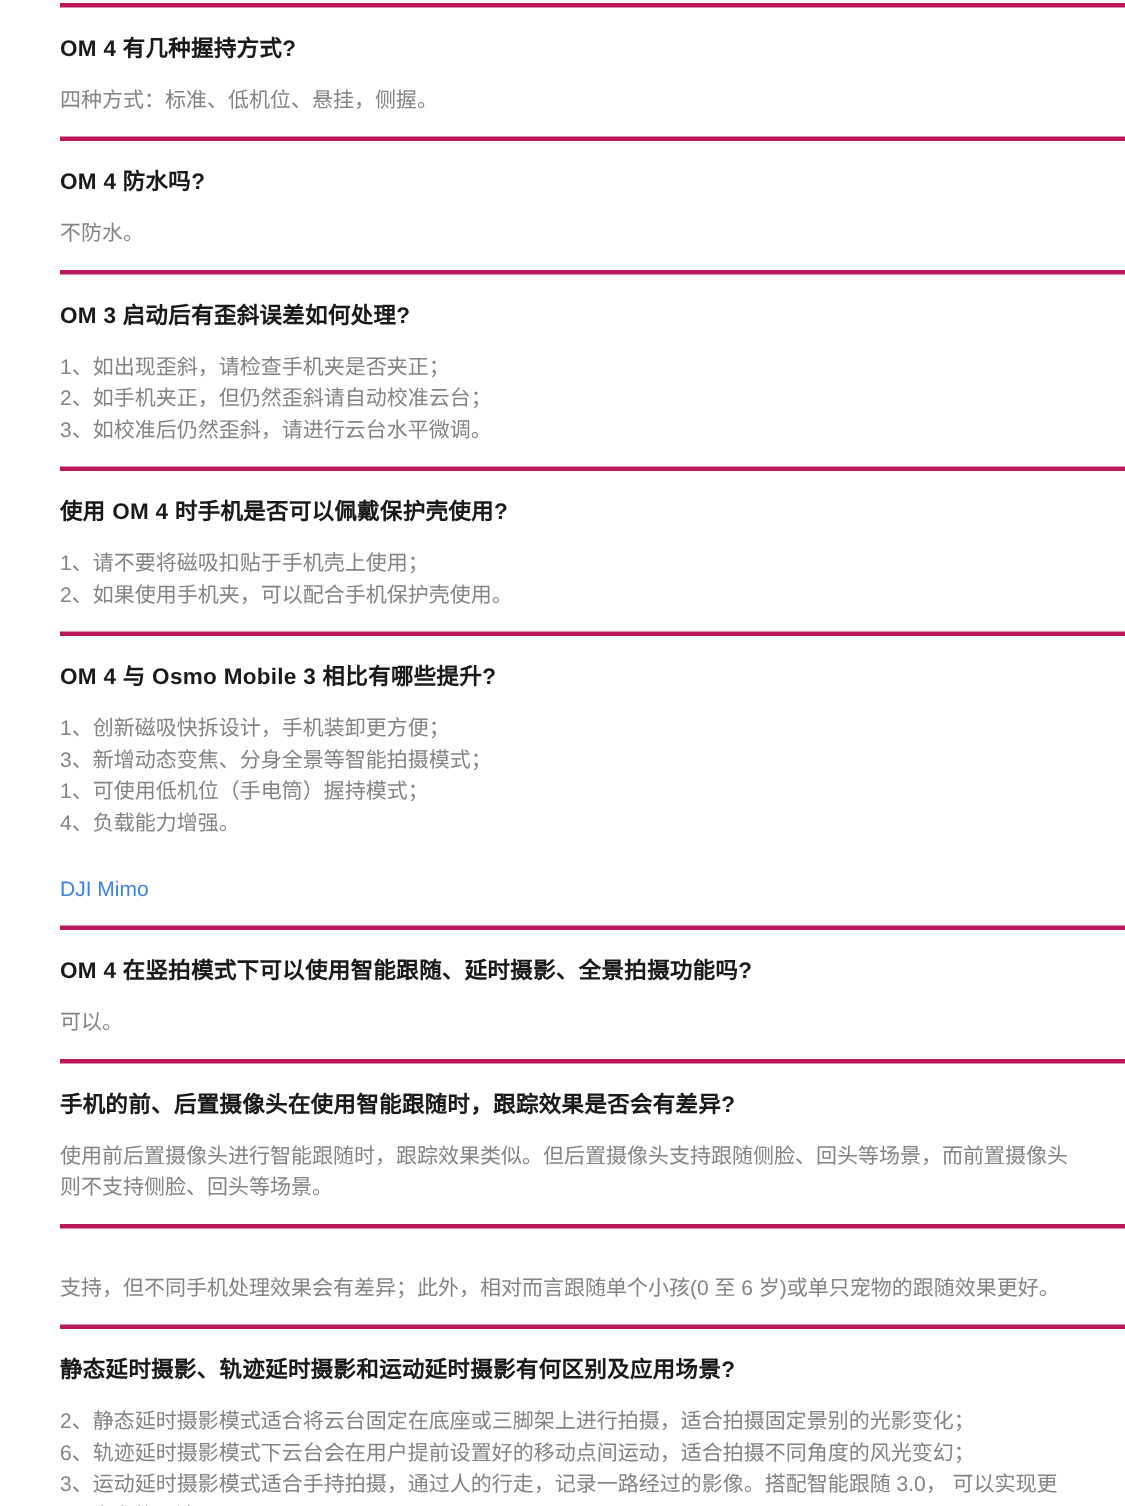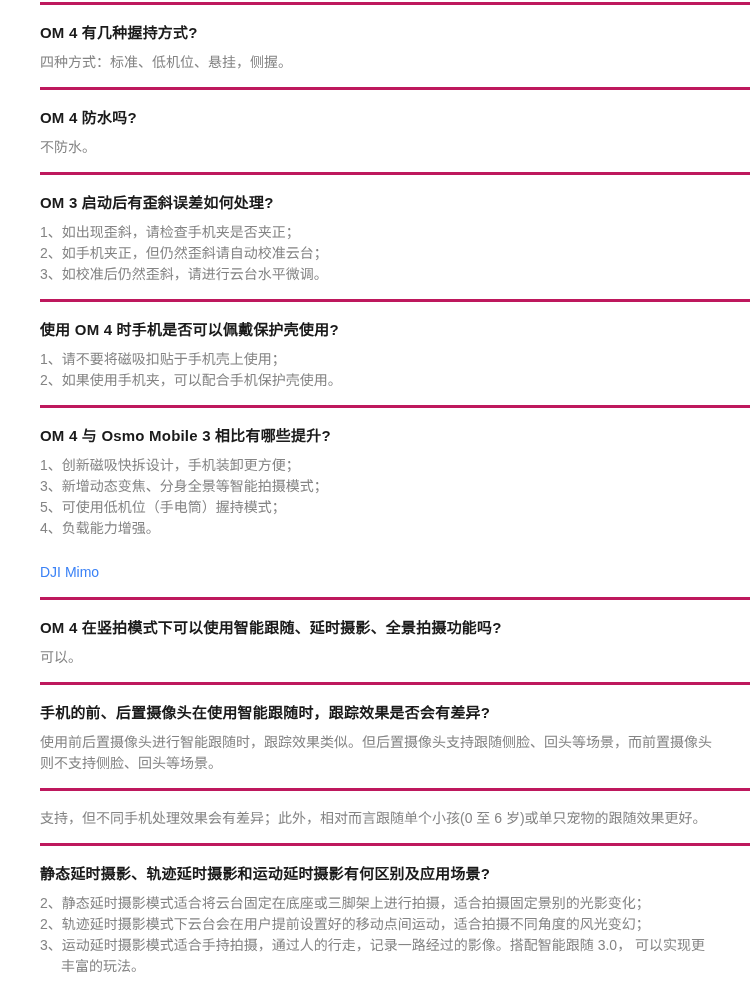--- a/index.html
+++ b/index.html
@@ -25,20 +25,21 @@
     line-height: 22px;
     font-weight: 600;
     color: #1a1a1a;
     margin-bottom: 8px;
     letter-spacing: 0.2px;
   }
   .faq-answer {
     font-size: 14px;
     line-height: 21px;
     color: #848484;
+    margin-top: 12px;
   }
   .answer-line {  }
   .answer-line.hang {            
     padding-left: 21px;
     text-indent: -21px;
   }
   .faq-link {
     display: inline-block;
     margin-top: 23px;
     font-size: 14px;
@@ -82,21 +83,21 @@
       <div class="answer-line hang">1、请不要将磁吸扣贴于手机壳上使用；</div>
       <div class="answer-line hang">2、如果使用手机夹，可以配合手机保护壳使用。</div>
     </div>
   </section>
 
   <section class="faq-item">
     <h3 class="faq-question">OM 4 与 Osmo Mobile 3 相比有哪些提升?</h3>
     <div class="faq-answer">
       <div class="answer-line hang">1、创新磁吸快拆设计，手机装卸更方便；</div>
       <div class="answer-line hang">3、新增动态变焦、分身全景等智能拍摄模式；</div>
-      <div class="answer-line hang">5、可使用低机位（手电筒）握持模式；</div>
+      <div class="answer-line hang">1、可使用低机位（手电筒）握持模式；</div>
       <div class="answer-line hang">4、负载能力增强。</div>
       <a class="faq-link" href="#">DJI Mimo</a>
     </div>
   </section>
 
   <section class="faq-item">
     <h3 class="faq-question">OM 4 在竖拍模式下可以使用智能跟随、延时摄影、全景拍摄功能吗?</h3>
     <div class="faq-answer">
       <div class="answer-line">可以。</div>
     </div>
@@ -112,18 +113,18 @@
   <section class="faq-item">
     <div class="faq-answer">
       <div class="answer-line">支持，但不同手机处理效果会有差异；此外，相对而言跟随单个小孩(0 至 6 岁)或单只宠物的跟随效果更好。</div>
     </div>
   </section>
 
   <section class="faq-item">
     <h3 class="faq-question">静态延时摄影、轨迹延时摄影和运动延时摄影有何区别及应用场景?</h3>
     <div class="faq-answer">
       <div class="answer-line hang">2、静态延时摄影模式适合将云台固定在底座或三脚架上进行拍摄，适合拍摄固定景别的光影变化；</div>
-      <div class="answer-line hang">2、轨迹延时摄影模式下云台会在用户提前设置好的移动点间运动，适合拍摄不同角度的风光变幻；</div>
+      <div class="answer-line hang">6、轨迹延时摄影模式下云台会在用户提前设置好的移动点间运动，适合拍摄不同角度的风光变幻；</div>
       <div class="answer-line hang">3、运动延时摄影模式适合手持拍摄，通过人的行走，记录一路经过的影像。搭配智能跟随 3.0， 可以实现更丰富的玩法。</div>
     </div>
   </section>
 
 </div>
 
 </body></html>

